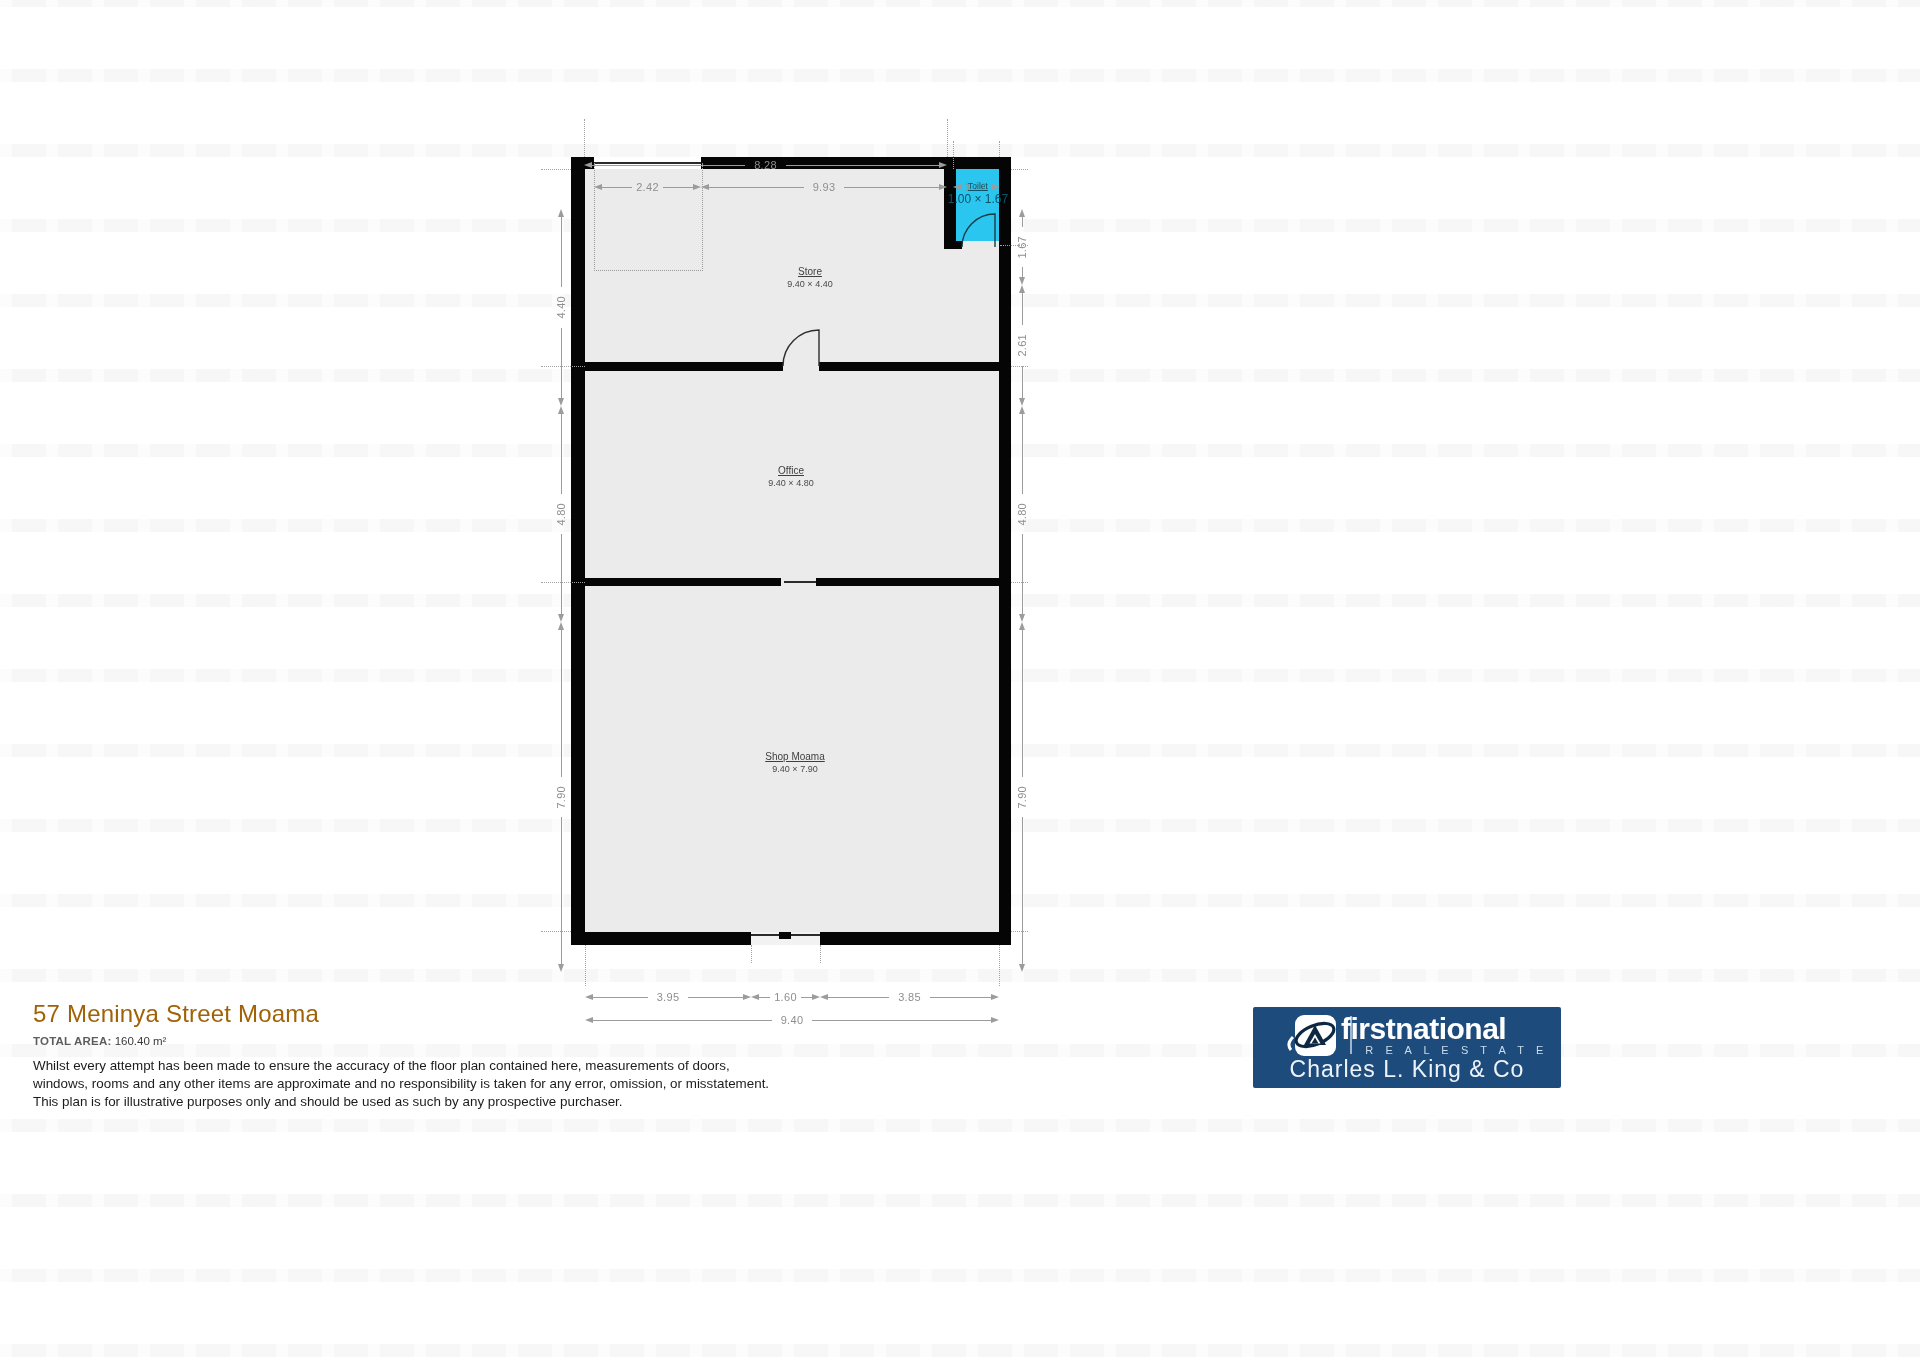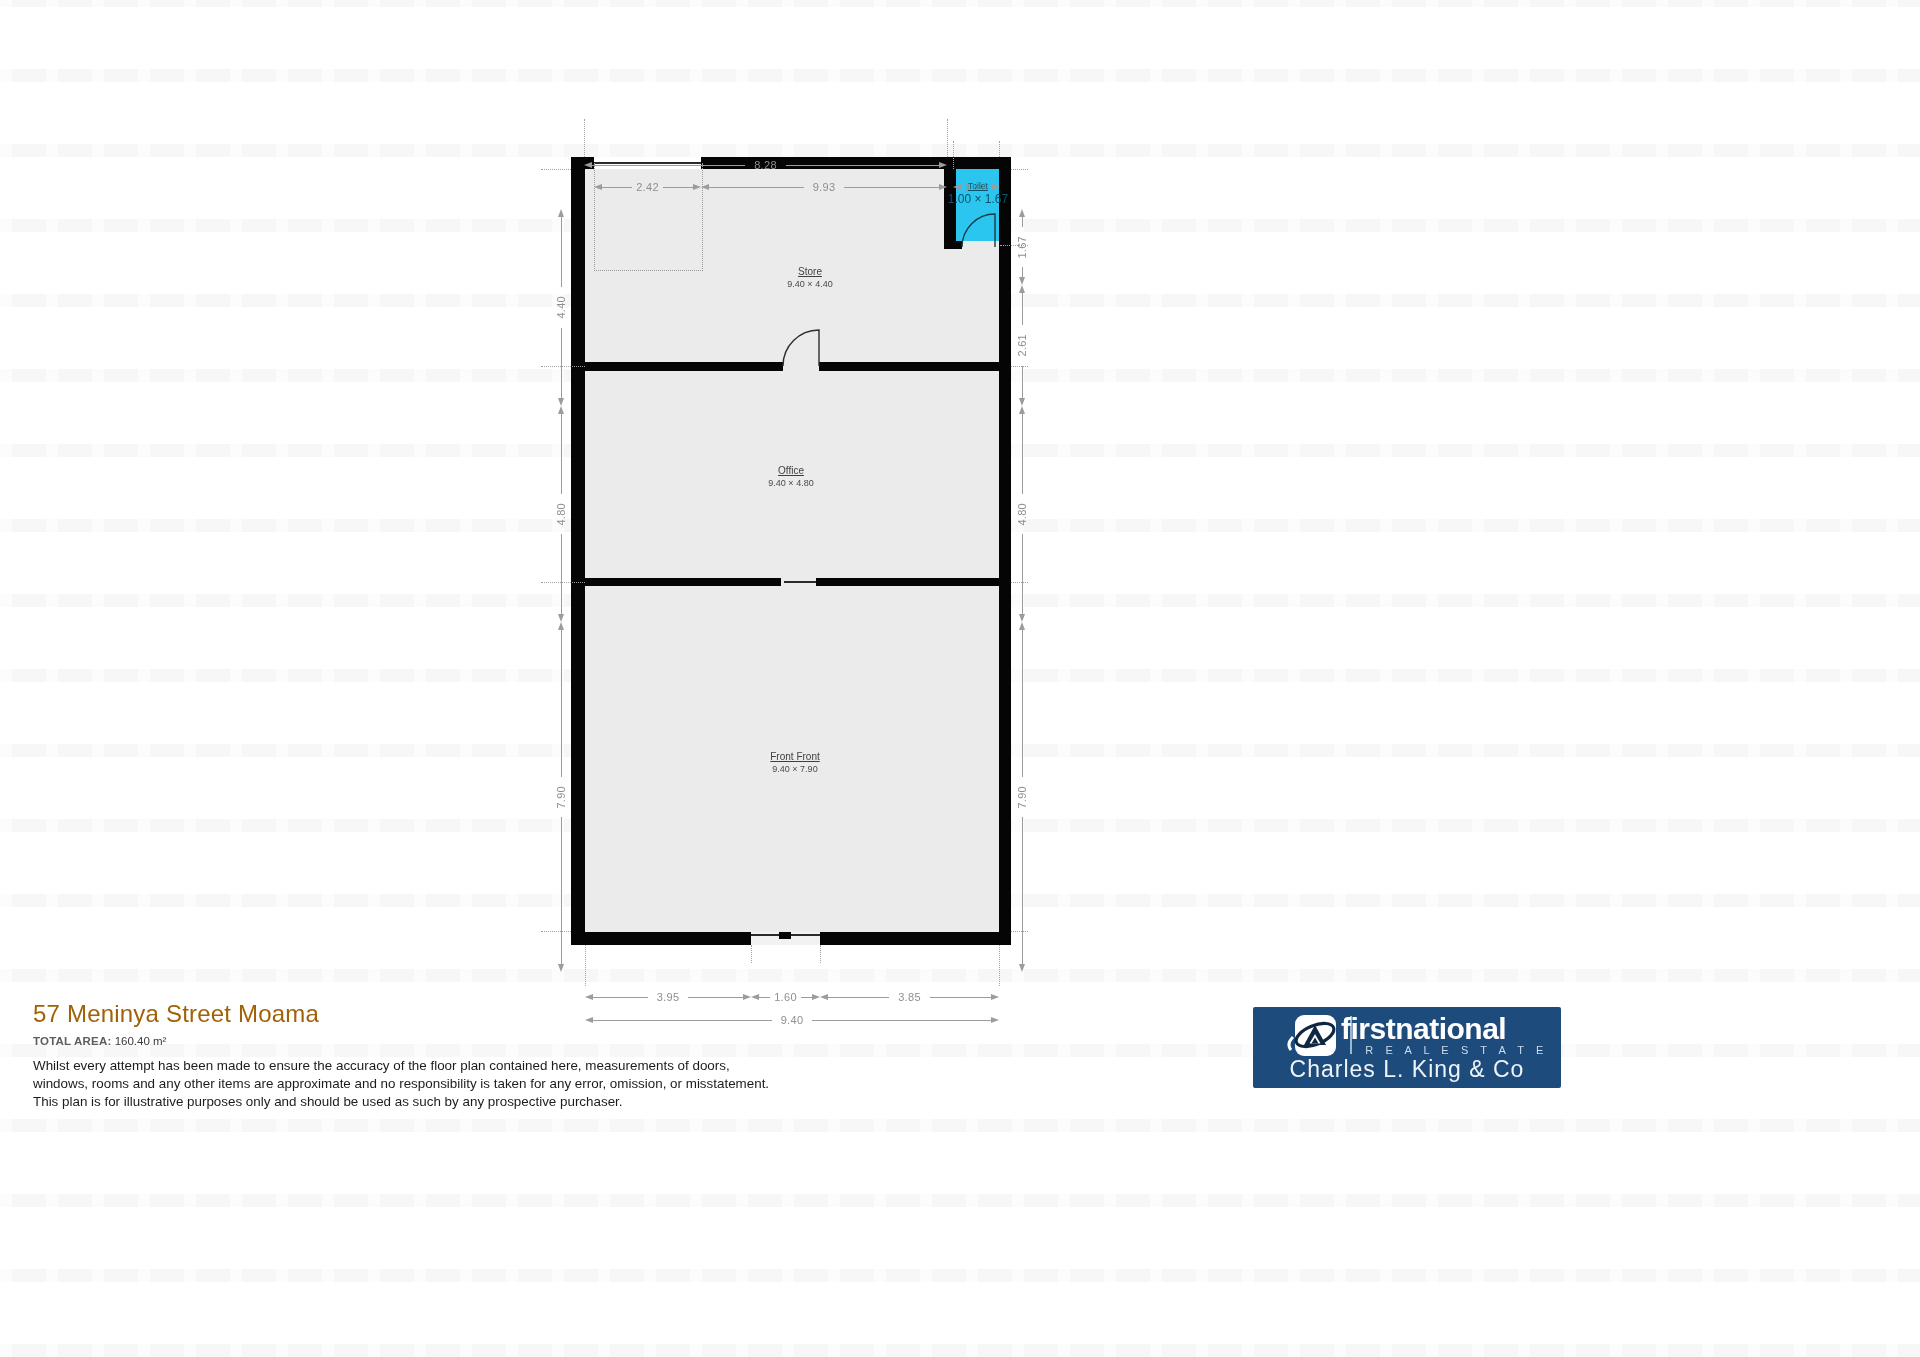--- a/index.html
+++ b/index.html
@@ -112,21 +112,21 @@
 
   <div class="room-label" style="left:810px;top:266px">
     <div class="rname">Store</div>
     <div class="rsize">9.40 × 4.40</div>
   </div>
   <div class="room-label" style="left:791px;top:465px">
     <div class="rname">Office</div>
     <div class="rsize">9.40 × 4.80</div>
   </div>
   <div class="room-label" style="left:795px;top:751px">
-    <div class="rname">Front Front</div>
+    <div class="rname">Shop Moama</div>
     <div class="rsize">9.40 × 7.90</div>
   </div>
   <div class="room-label toilet-label" style="left:978px;top:181px">
     <div class="rname">Toilet</div>
     <div class="rsize">1.00 × 1.67</div>
   </div>
 
   <div class="dim dimh" style="left:584px;top:119px;width:363px">
     <span class="ah al"></span>
       <span class="ln"></span>

